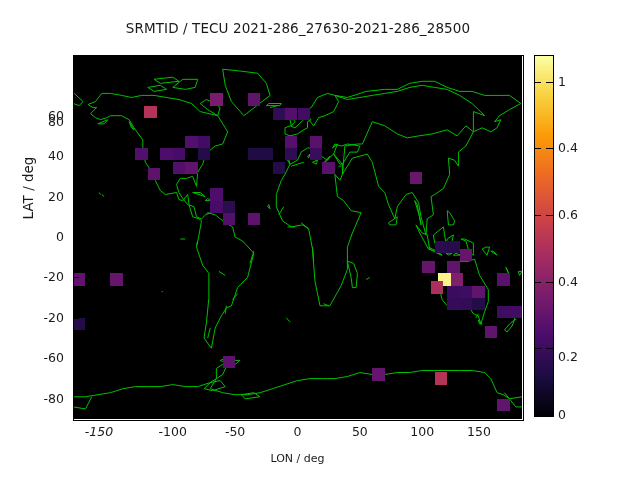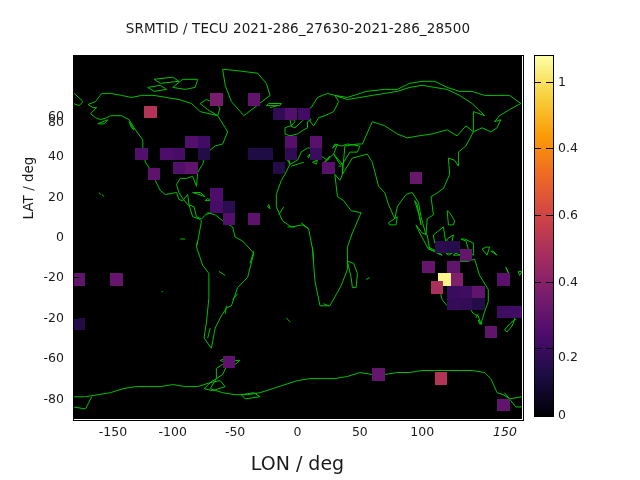--- a/index.html
+++ b/index.html
@@ -18,21 +18,21 @@
   #cells,#coast{position:absolute;left:0;top:0;width:100%;height:100%;}
   .cell{position:absolute;}
 
   
   .tickmark{position:absolute;background:#000;}
   .xtl{position:absolute;top:424px;font-size:12.5px;color:#1a1a1a;
        text-align:center;width:70px;margin-left:-35px;}
   .ytl{position:absolute;left:0;width:64px;text-align:right;
        font-size:12.5px;color:#1a1a1a;margin-top:-8px;}
   #xlabel{position:absolute;left:73px;top:452px;width:449px;text-align:center;
-          font-size:19px;color:#1a1a1a;}
+          font-size:11px;color:#1a1a1a;}
   #ylabel{position:absolute;left:-72px;top:180px;width:200px;text-align:center;
           font-size:13.5px;color:#1a1a1a;
           transform:rotate(-90deg);transform-origin:50% 50%;}
 
   
   #cbar{position:absolute;left:534px;top:55px;width:18px;height:360px;
         border:1px solid #000;}
   #cbar-grad{position:absolute;left:0;top:0;width:100%;height:100%;}
   .cbtick{position:absolute;left:534px;width:7px;height:1px;background:#000;}
   .cbtick.r{left:546px;}
@@ -180,39 +180,39 @@
       </div>
   </div>
   <div id="plot-border"></div>
 
   <div id="xlabel">LON / deg</div>
   <div id="ylabel">LAT / deg</div>
 
   <div id="axis-ticks">
       <div class="tickmark" style="left: 110.417px; top: 413px; width: 1px; height: 6px;"></div>
       <div class="tickmark" style="left: 110.417px; top: 55px; width: 1px; height: 6px;"></div>
-      <div class="xtl" style="left: 113px;">-150</div>
+      <div class="xtl" style="left: 99px; font-style: italic;">-150</div>
       <div class="tickmark" style="left: 172.778px; top: 413px; width: 1px; height: 6px;"></div>
       <div class="tickmark" style="left: 172.778px; top: 55px; width: 1px; height: 6px;"></div>
       <div class="xtl" style="left: 172.778px;">-100</div>
       <div class="tickmark" style="left: 235.139px; top: 413px; width: 1px; height: 6px;"></div>
       <div class="tickmark" style="left: 235.139px; top: 55px; width: 1px; height: 6px;"></div>
       <div class="xtl" style="left: 235.139px;">-50</div>
       <div class="tickmark" style="left: 297.5px; top: 413px; width: 1px; height: 6px;"></div>
       <div class="tickmark" style="left: 297.5px; top: 55px; width: 1px; height: 6px;"></div>
       <div class="xtl" style="left: 297.5px;">0</div>
       <div class="tickmark" style="left: 359.861px; top: 413px; width: 1px; height: 6px;"></div>
       <div class="tickmark" style="left: 359.861px; top: 55px; width: 1px; height: 6px;"></div>
       <div class="xtl" style="left: 359.861px;">50</div>
       <div class="tickmark" style="left: 422.222px; top: 413px; width: 1px; height: 6px;"></div>
       <div class="tickmark" style="left: 422.222px; top: 55px; width: 1px; height: 6px;"></div>
       <div class="xtl" style="left: 422.222px;">100</div>
       <div class="tickmark" style="left: 484.583px; top: 413px; width: 1px; height: 6px;"></div>
       <div class="tickmark" style="left: 484.583px; top: 55px; width: 1px; height: 6px;"></div>
-      <div class="xtl" style="left: 505px; font-style: italic;">150</div>
+      <div class="xtl" style="left: 479px;">150</div>
       <div class="tickmark" style="left: 73px; top: 75.2222px; width: 6px; height: 1px;"></div>
       <div class="tickmark" style="left: 516px; top: 75.2222px; width: 6px; height: 1px;"></div>
       <div class="ytl" style="top: 75.2222px; margin-top: 39px;">80</div>
       <div class="tickmark" style="left: 73px; top: 115.667px; width: 6px; height: 1px;"></div>
       <div class="tickmark" style="left: 516px; top: 115.667px; width: 6px; height: 1px;"></div>
       <div class="ytl" style="top: 115.667px;">60</div>
       <div class="tickmark" style="left: 73px; top: 156.111px; width: 6px; height: 1px;"></div>
       <div class="tickmark" style="left: 516px; top: 156.111px; width: 6px; height: 1px;"></div>
       <div class="ytl" style="top: 156.111px;">40</div>
       <div class="tickmark" style="left: 73px; top: 196.556px; width: 6px; height: 1px;"></div>

